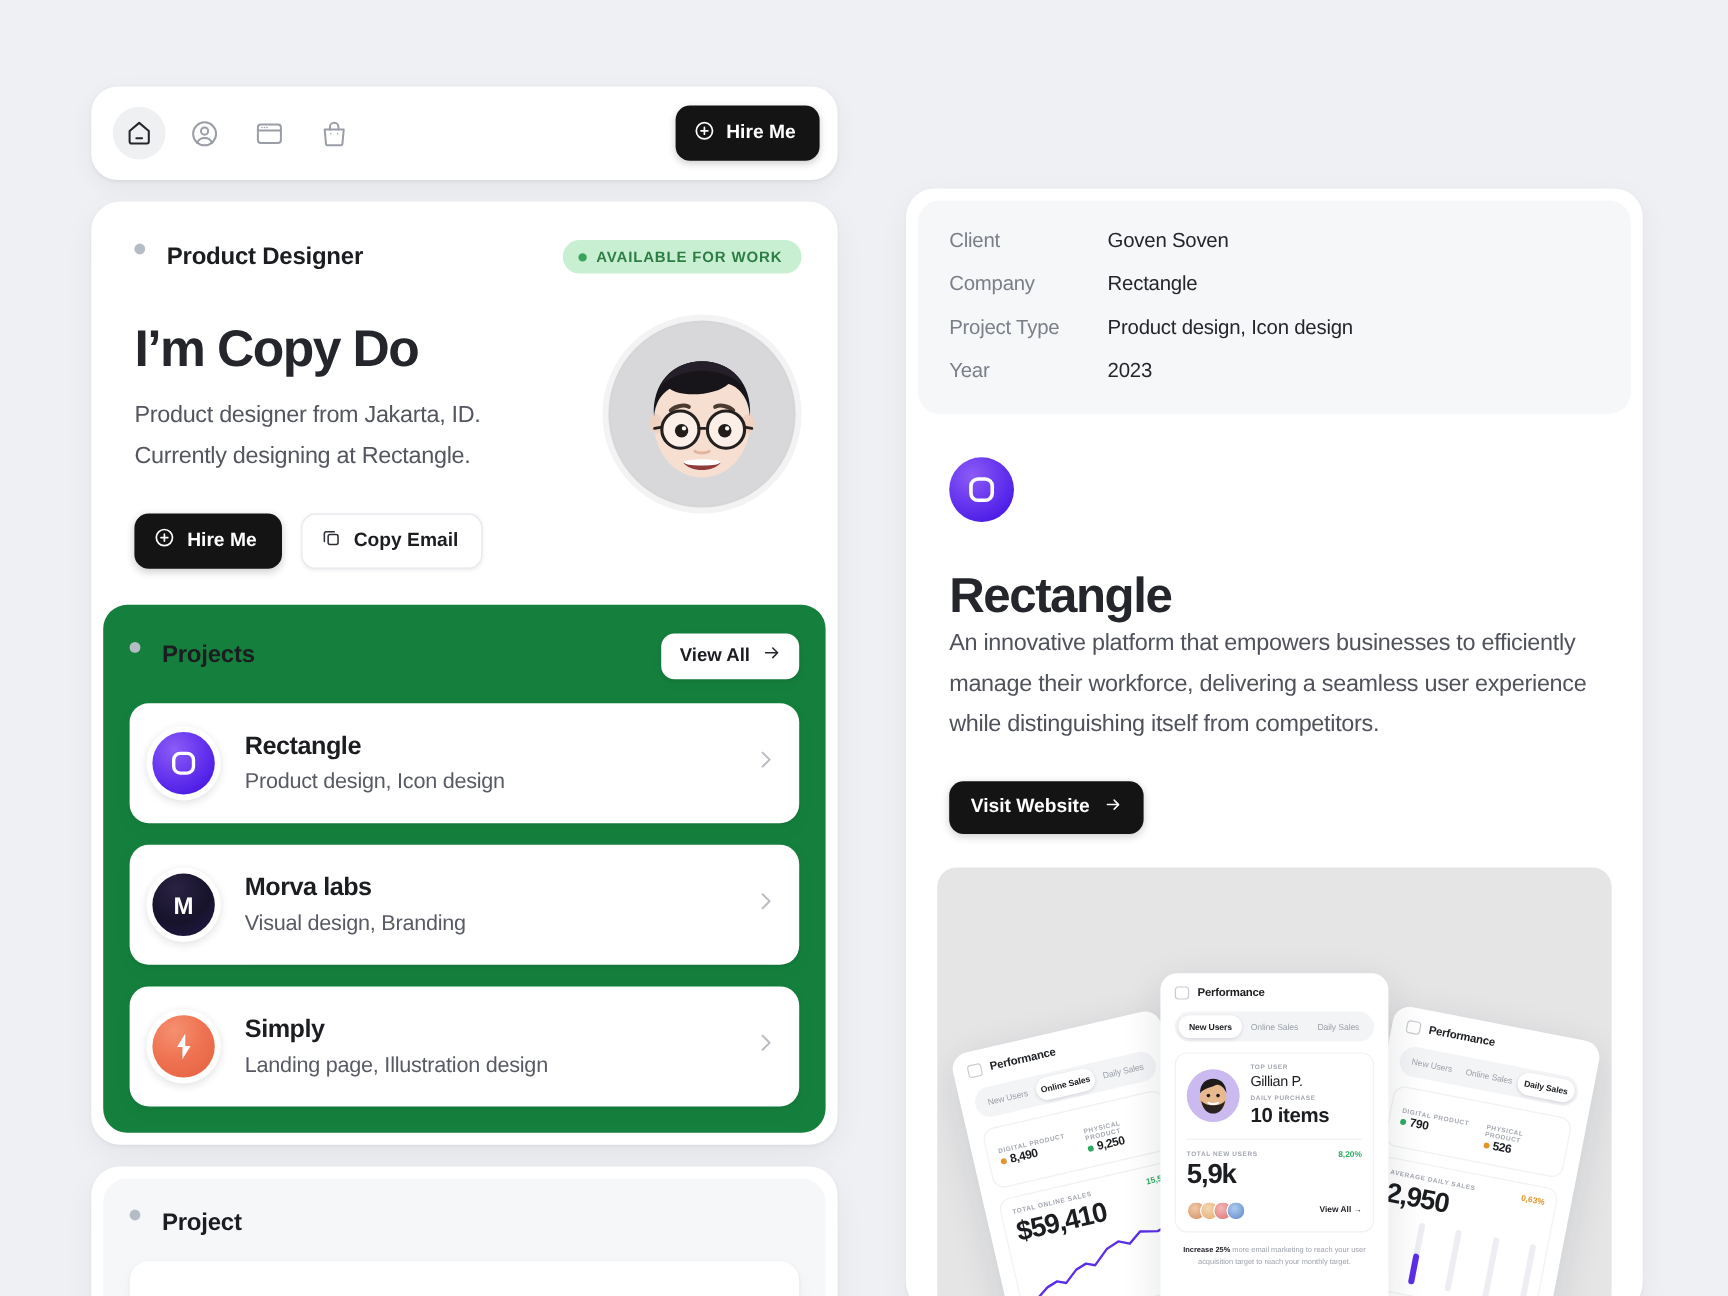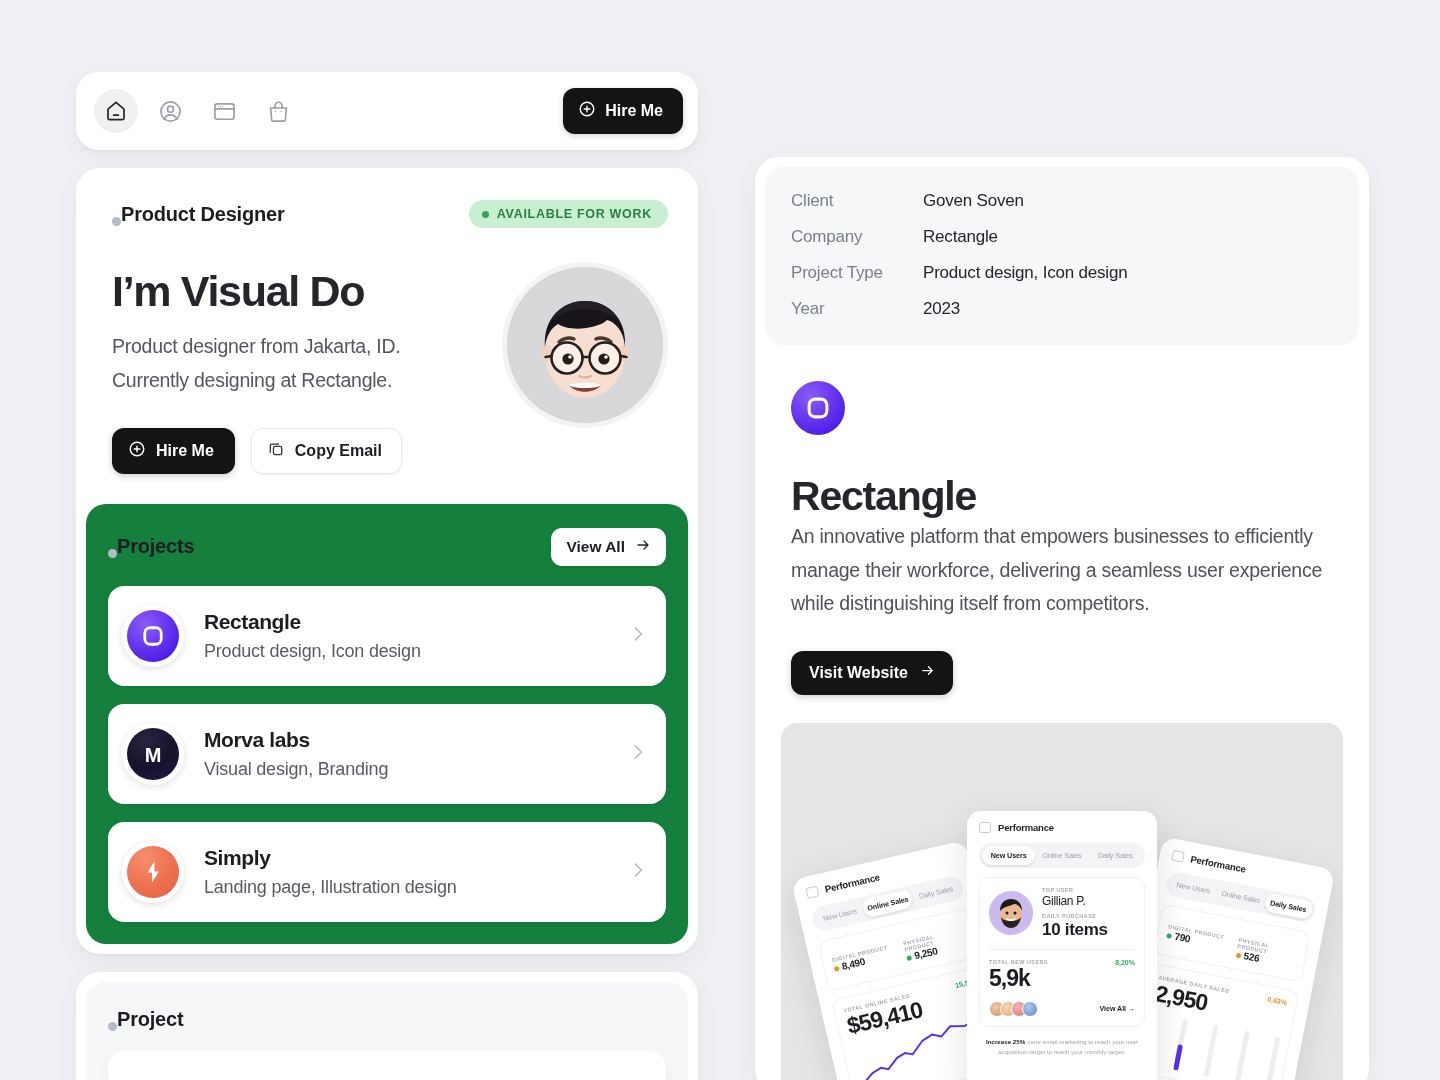--- a/index.html
+++ b/index.html
@@ -39,21 +39,21 @@
   }
 
   
   .card {
     background: #fff; border-radius: 24px; margin-top: 18px;
     box-shadow: 0 1px 3px rgba(16,24,40,.04), 0 8px 26px rgba(16,24,40,.05);
     overflow: hidden;
   }
   .profile-inner { padding: 32px 30px 26px 36px; }
   .row-top { display: flex; align-items: center; justify-content: space-between; }
-  .eyebrow { display: flex; align-items: flex-end; }
+  .eyebrow { display: flex; align-items: flex-start; gap: 18px; }
   .dot-gray { width: 9px; height: 9px; border-radius: 50%; background: #b6bcc5; }
   .eyebrow-label { font-size: 20px; font-weight: bold; color: #1b1d21; letter-spacing: -.2px; }
   .badge {
     background: #c9efd3; color: #2e7d45; border-radius: 999px;
     padding: 7px 16px 7px 13px; font-size: 12.5px; font-weight: bold;
     letter-spacing: .7px; display: inline-flex; align-items: center; gap: 8px;
   }
   .dot-green { width: 7px; height: 7px; border-radius: 50%; background: #3aa35b; }
 
   .hero { display: flex; align-items: flex-start; margin-top: 34px; }
@@ -285,21 +285,21 @@
             <span class="eyebrow-label">Product Designer</span>
           </div>
           <div class="badge">
             <span class="dot-green"></span>
             <span>AVAILABLE FOR WORK</span>
           </div>
         </div>
 
         <div class="hero">
           <div class="hero-text">
-            <div class="hero-name">I’m Visual Do</div>
+            <div class="hero-name">I’m Copy Do</div>
             <div class="hero-sub">
               <div>Product designer from Jakarta, ID.</div>
               <div>Currently designing at Rectangle.</div>
             </div>
             <div class="hero-actions">
               <button class="btn-dark">
                 <span>
                   <svg width="18" height="18" viewBox="0 0 24 24" fill="none" stroke="#fff" stroke-width="1.9" stroke-linecap="round">
                     <circle cx="12" cy="12" r="9"></circle>
                       <path d="M12 8.2v7.6M8.2 12h7.6"></path>

